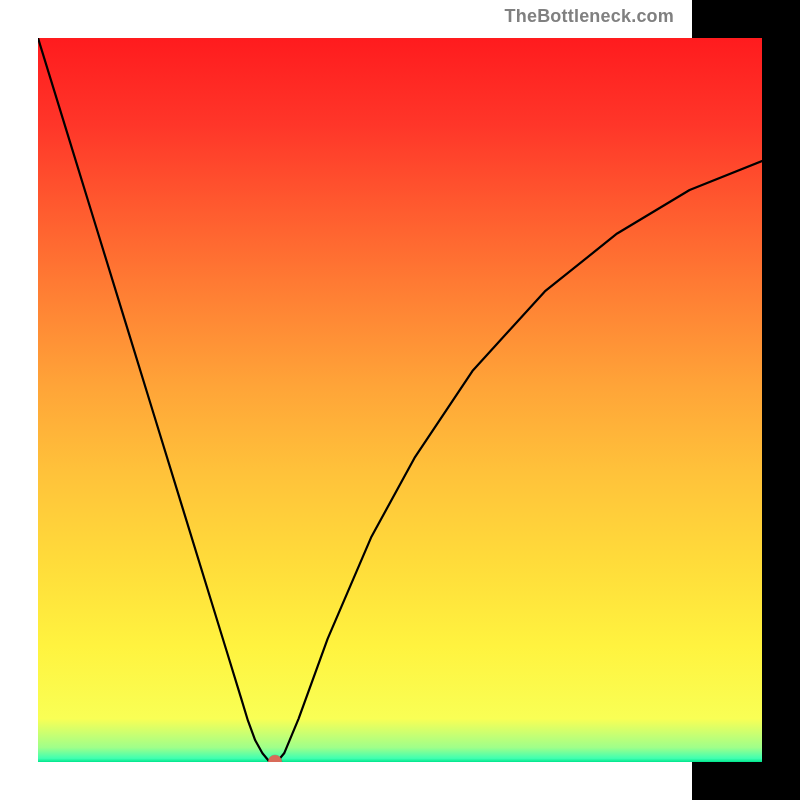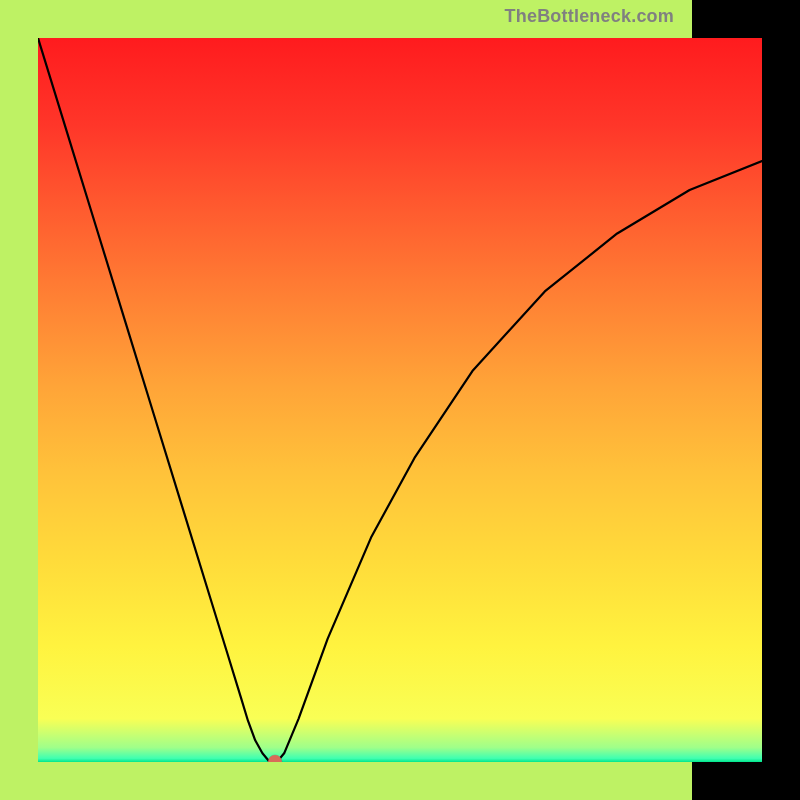--- a/index.html
+++ b/index.html
@@ -7,21 +7,21 @@
     padding: 0;
     width: 800px;
     height: 800px;
     overflow: hidden;
     font-family: Arial, Helvetica, sans-serif;
     background: #000;
   }
   .frame {
     width: 692px;
     height: 800px;
-    background: #bef264;
+    background: #ffffff;
     position: relative;
   }
   .plot-area {
     position: absolute;
     left: 38px;
     top: 38px;
     width: 724px;
     height: 724px;
     overflow: hidden;
   }

